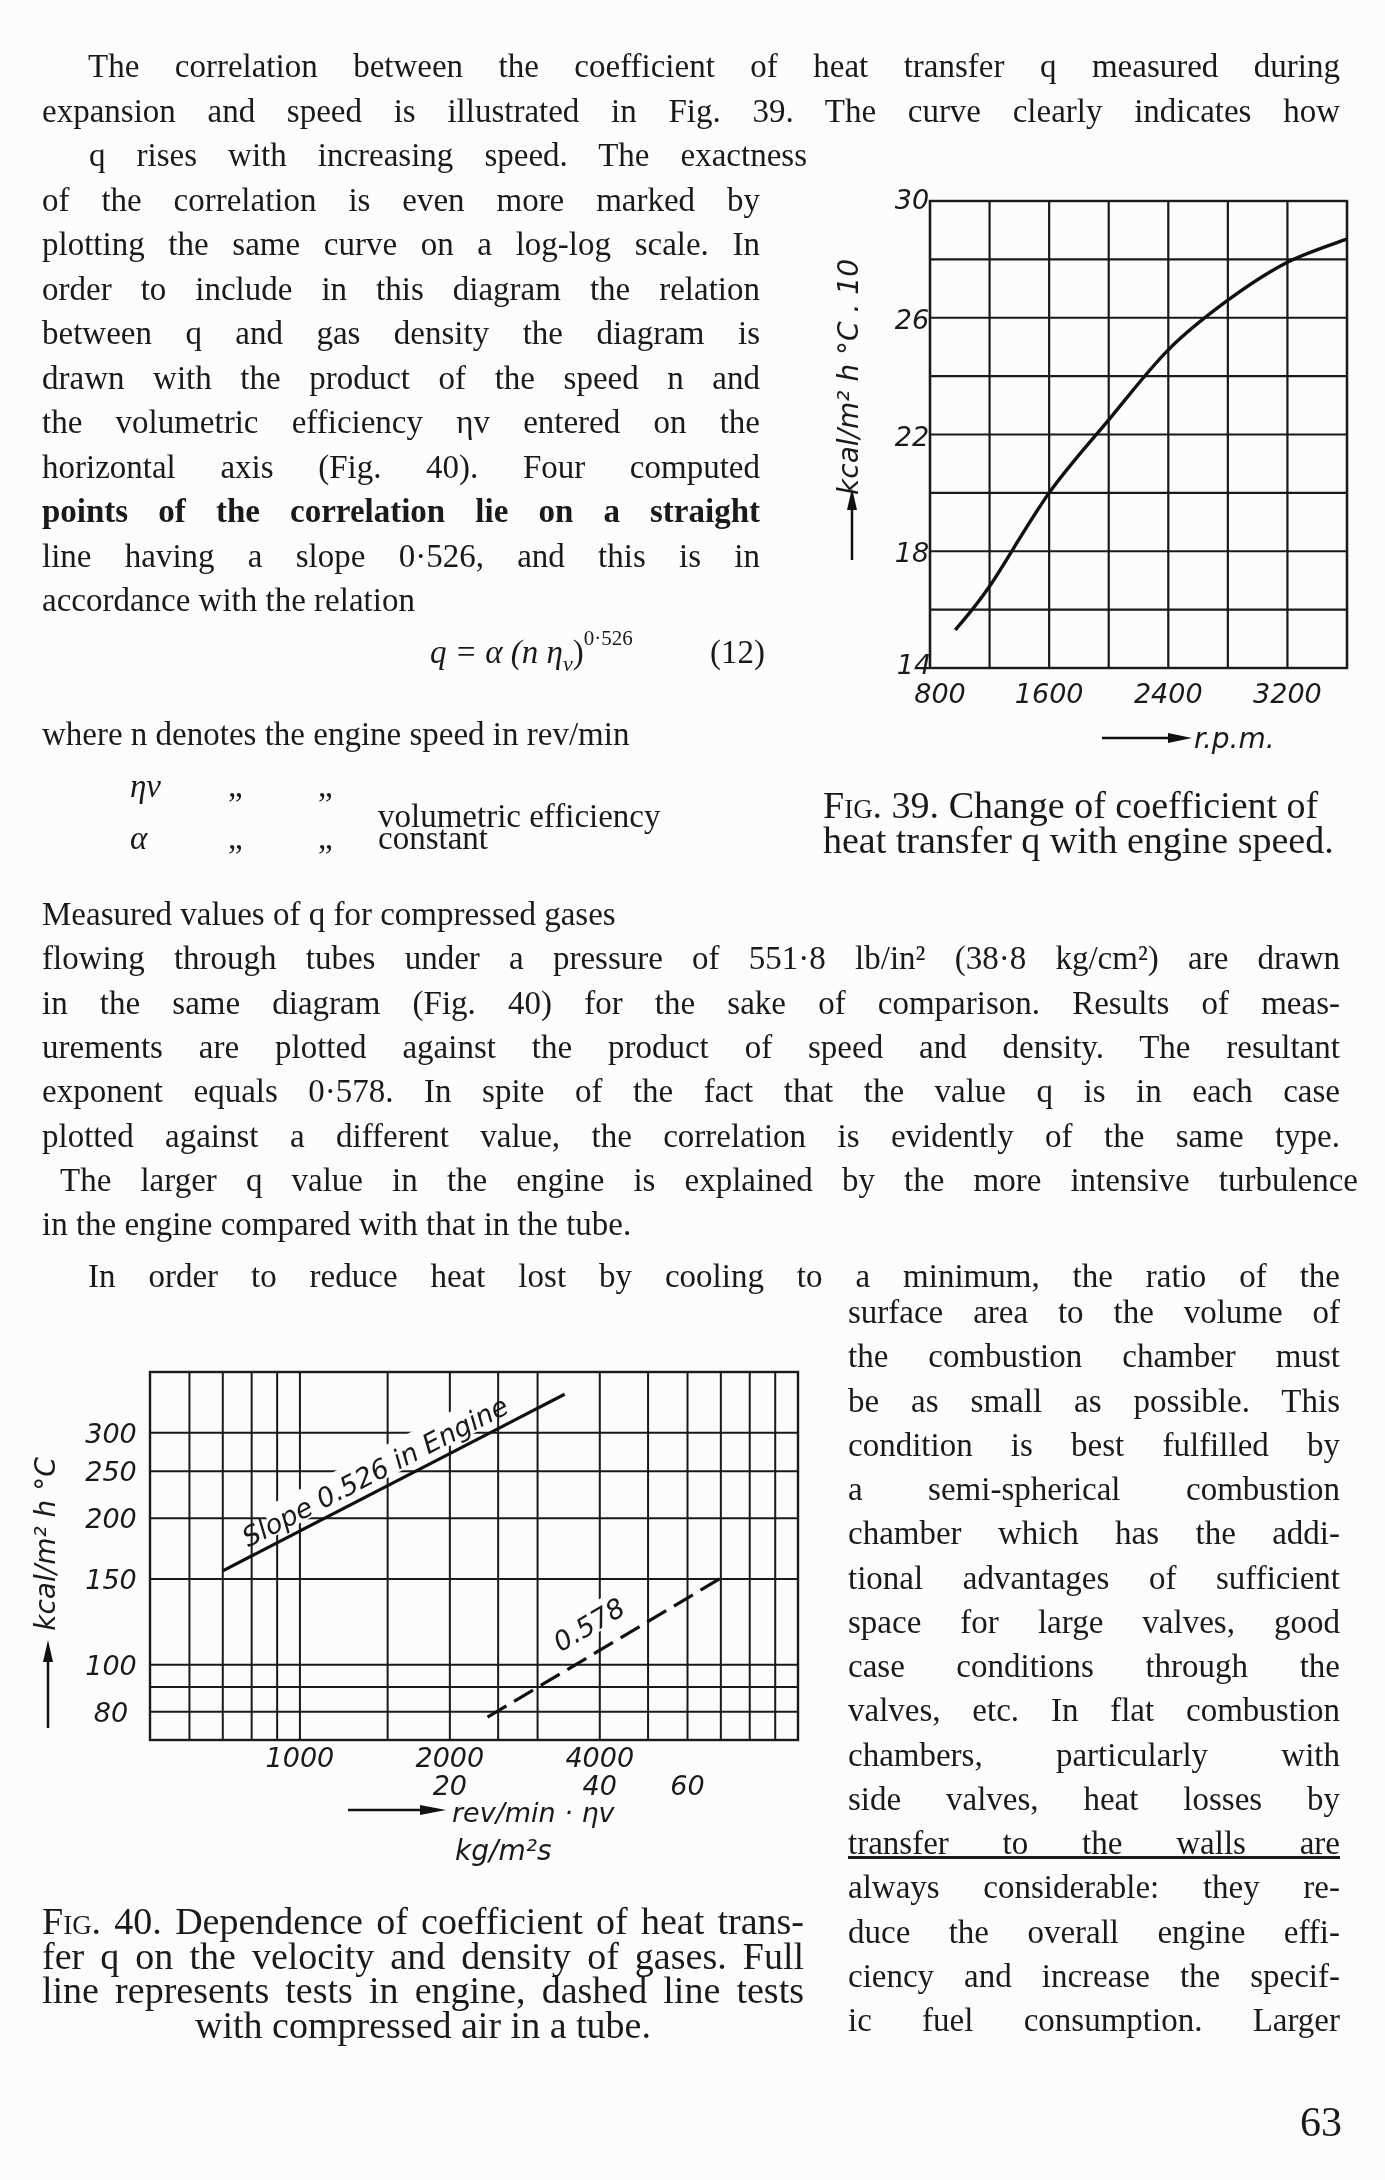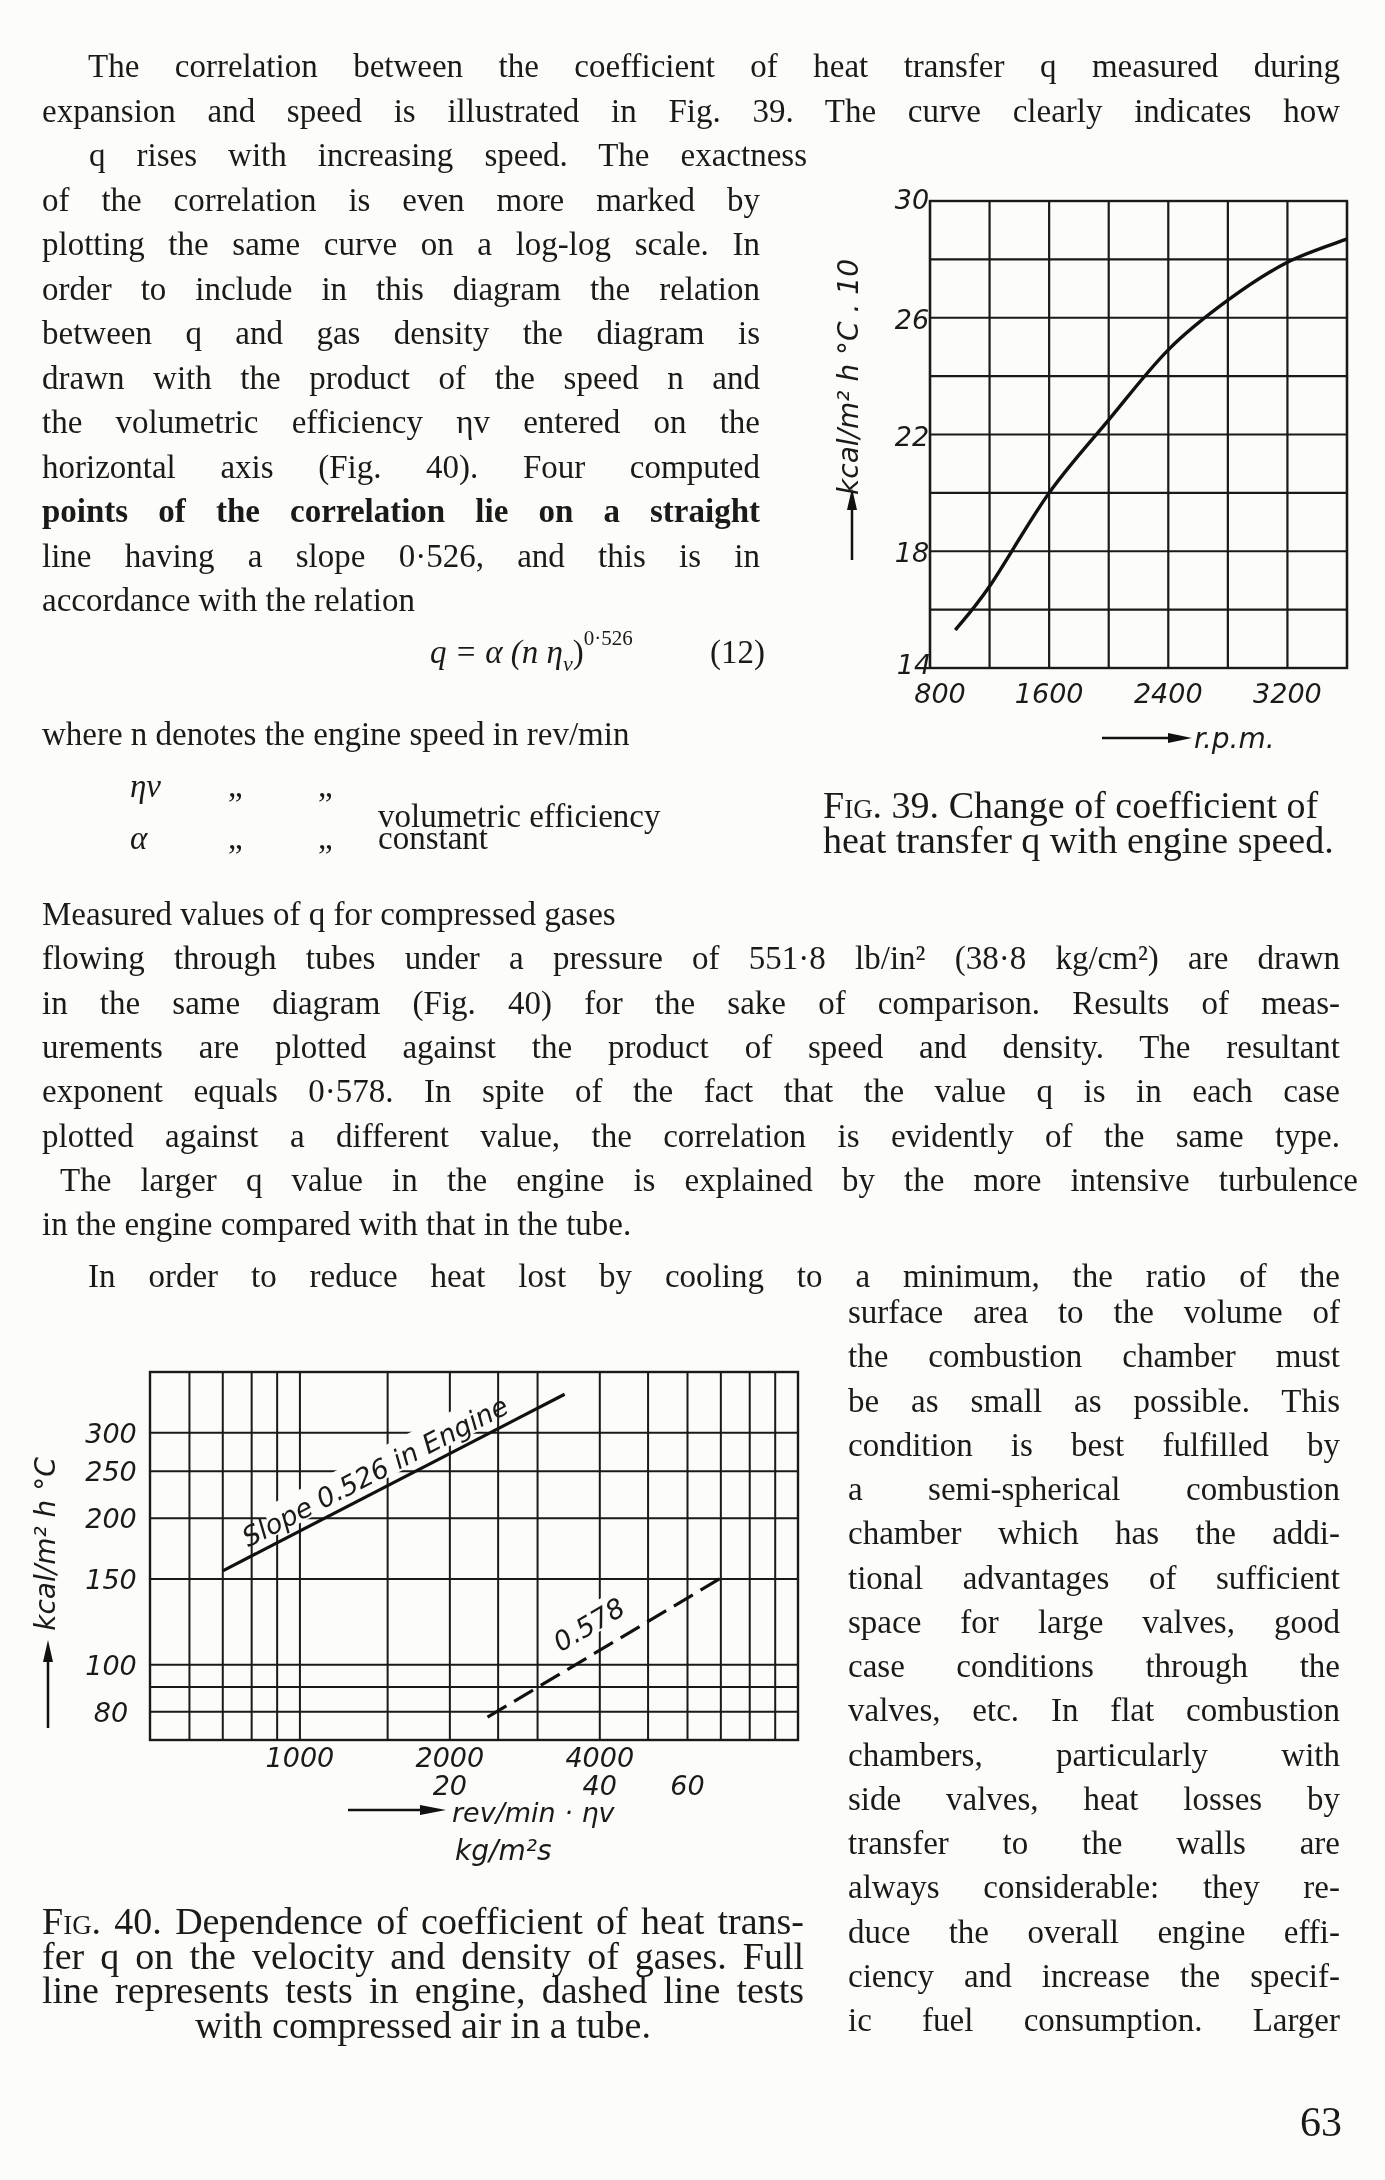--- a/index.html
+++ b/index.html
@@ -110,21 +110,21 @@
     <div class="ln j" style="left: 848px; top: 1380.5px; width: 492px;">be as small as possible. This</div>
     <div class="ln j" style="left: 848px; top: 1424.75px; width: 492px;">condition is best fulfilled by</div>
     <div class="ln j" style="left: 848px; top: 1469px; width: 492px;">a semi-spherical combustion</div>
     <div class="ln j" style="left: 848px; top: 1513.25px; width: 492px;">chamber which has the addi-</div>
     <div class="ln j" style="left: 848px; top: 1557.5px; width: 492px;">tional advantages of sufficient</div>
     <div class="ln j" style="left: 848px; top: 1601.75px; width: 492px;">space for large valves, good</div>
     <div class="ln j" style="left: 848px; top: 1646px; width: 492px;">case conditions through the</div>
     <div class="ln j" style="left: 848px; top: 1690.25px; width: 492px;">valves, etc. In flat combustion</div>
     <div class="ln j" style="left: 848px; top: 1734.5px; width: 492px;">chambers, particularly with</div>
     <div class="ln j" style="left: 848px; top: 1778.75px; width: 492px;">side valves, heat losses by</div>
-    <div class="ln j" style="left: 848px; top: 1823px; width: 492px;">transfer to the walls are</div>
+    <div class="ln j" style="left: 848px; top: 1823px; width: 492px; text-decoration: underline;">transfer to the walls are</div>
     <div class="ln j" style="left: 848px; top: 1867.25px; width: 492px;">always considerable: they re-</div>
     <div class="ln j" style="left: 848px; top: 1911.5px; width: 492px;">duce the overall engine effi-</div>
     <div class="ln j" style="left: 848px; top: 1955.75px; width: 492px;">ciency and increase the specif-</div>
     <div class="ln j" style="left: 848px; top: 2000px; width: 492px;">ic fuel consumption. Larger</div>
   </div>
 
 <svg class="fig" id="fig40" width="830" height="1900" style="top:0;left:0;">
     <line x1="189.4375591722426" x2="189.4375591722426" y1="1372" y2="1740" stroke="#1a1a1a" stroke-width="2"></line>
     <line x1="222.7815403450193" x2="222.7815403450193" y1="1372" y2="1740" stroke="#1a1a1a" stroke-width="2"></line>
     <line x1="251.66541063761986" x2="251.66541063761986" y1="1372" y2="1740" stroke="#1a1a1a" stroke-width="2"></line>

